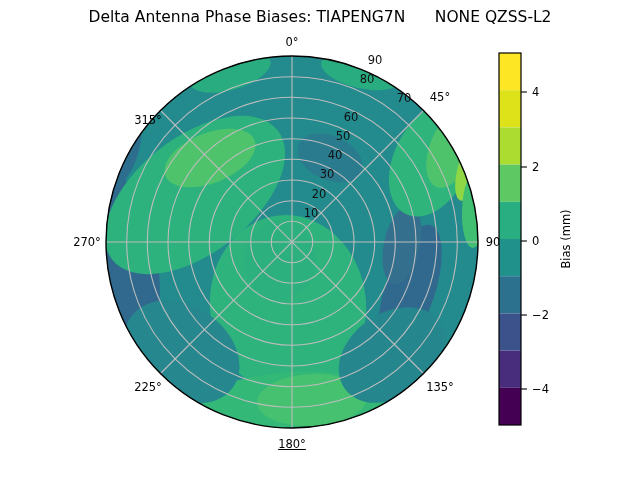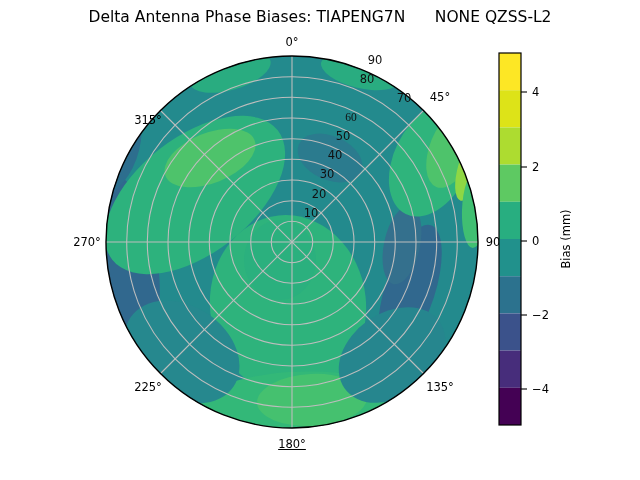--- a/index.html
+++ b/index.html
@@ -140,21 +140,21 @@
     <div class="tick-label" style="left:292px; top:444px; transform:translate(-50%,-50%);text-decoration:underline;">180°</div>
     <div class="tick-label" style="left:148px; top:387px; transform:translate(-50%,-50%);">225°</div>
     <div class="tick-label" style="left:87px; top:242px; transform:translate(-50%,-50%);">270°</div>
     <div class="tick-label" style="left:148px; top:80px; transform:translate(-50%,-50%);margin-top:40px;">315°</div>
 
     <div class="r-label" style="left:311px; top:213px; transform:translate(-50%,-50%);text-align:center;">10</div>
     <div class="r-label" style="left:319px; top:194px; transform:translate(-50%,-50%);">20</div>
     <div class="r-label" style="left:327px; top:174px; transform:translate(-50%,-50%);">30</div>
     <div class="r-label" style="left:335px; top:155px; transform:translate(-50%,-50%);">40</div>
     <div class="r-label" style="left:343px; top:136px; transform:translate(-50%,-50%);">50</div>
-    <div class="r-label" style="left:351px; top:117px; transform:translate(-50%,-50%);font-family:Liberation Serif, serif;">60</div>
+    <div class="r-label" style="left:351px; top:117px; transform:translate(-50%,-50%);">60</div>
     <div class="r-label" style="left:359px; top:98px; transform:translate(-50%,-50%);margin-left:45px;">70</div>
     <div class="r-label" style="left:367px; top:79px; transform:translate(-50%,-50%);">80</div>
     <div class="r-label" style="left:375px; top:60px; transform:translate(-50%,-50%);">90</div>
   </div>
 
   <div>
     <svg width="640" height="480" viewBox="0 0 640 480" style="position:absolute; left:0; top:0; pointer-events:none;">
       <g>
         <rect x="499" y="53" width="22" height="37.2" fill="#fde725"></rect>
         <rect x="499" y="90.2" width="22" height="37.2" fill="#dde318"></rect>

